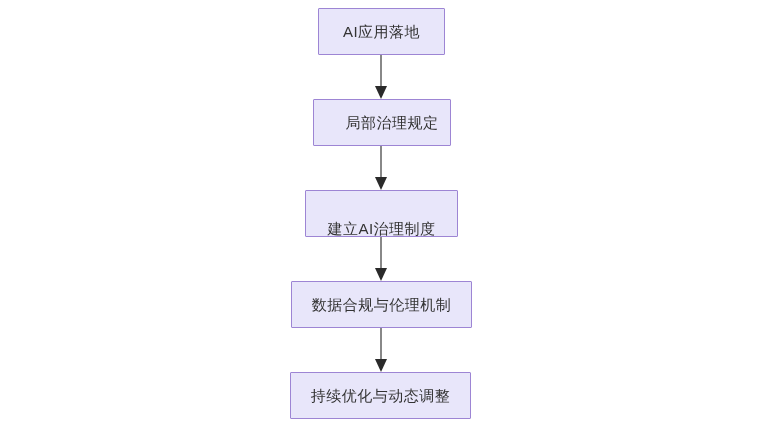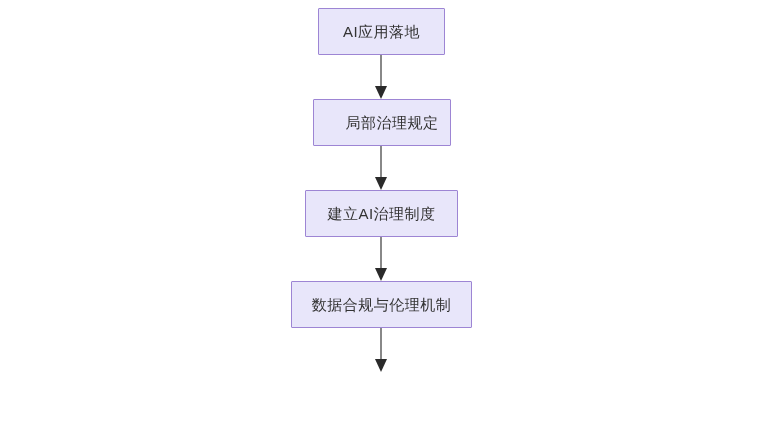--- a/index.html
+++ b/index.html
@@ -77,22 +77,25 @@
   </svg>
 
   <div class="flow-node" style="left:318px; top:8px; width:127px; height:47px;">
     <span class="node-label">AI应用落地</span>
   </div>
 
   <div class="flow-node" style="left:313px; top:99px; width:138px; height:47px;padding-left:20px;">
     <span class="node-label">局部治理规定</span>
   </div>
 
-  <div class="flow-node" style="left:305px; top:190px; width:153px; height:47px;">
+  <div class="flow-node" style="left:305px; top:190px; width:153px; height:47px;align-items:flex-end;">
     <span class="node-label">建立AI治理制度</span>
   </div>
 
   <div class="flow-node" style="left:291px; top:281px; width:181px; height:47px;text-align:right;">
     <span class="node-label">数据合规与伦理机制</span>
   </div>
 
+  <div class="flow-node" style="left:290px; top:372px; width:181px; height:47px;">
+    <span class="node-label">持续优化与动态调整</span>
+  </div>
 
 </div>
 
 </body></html>

